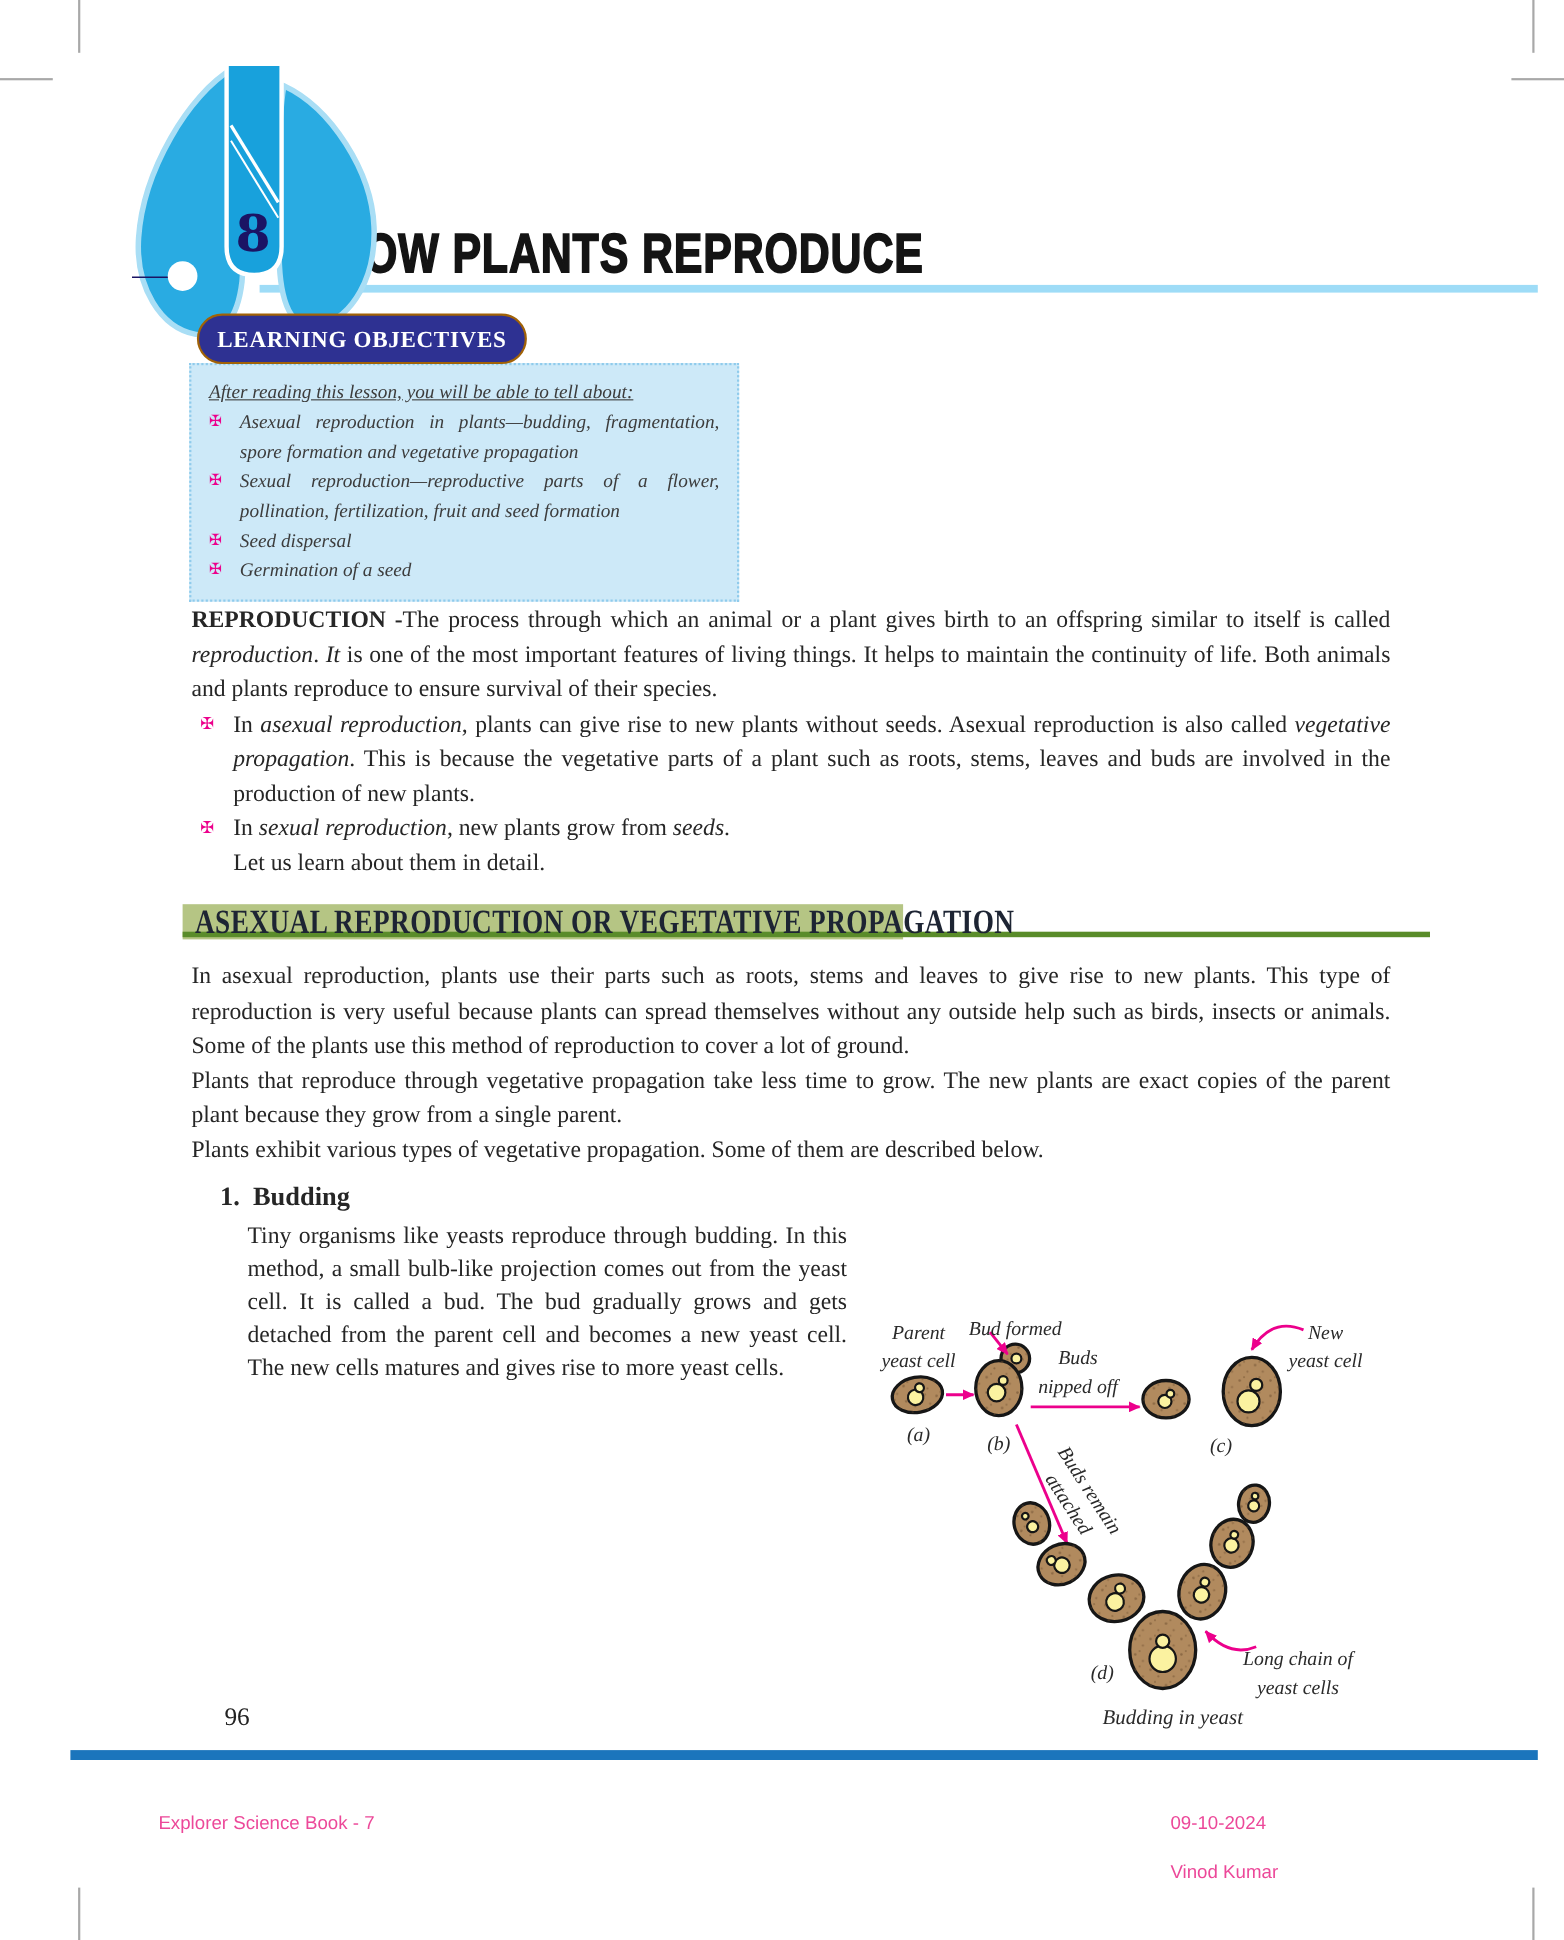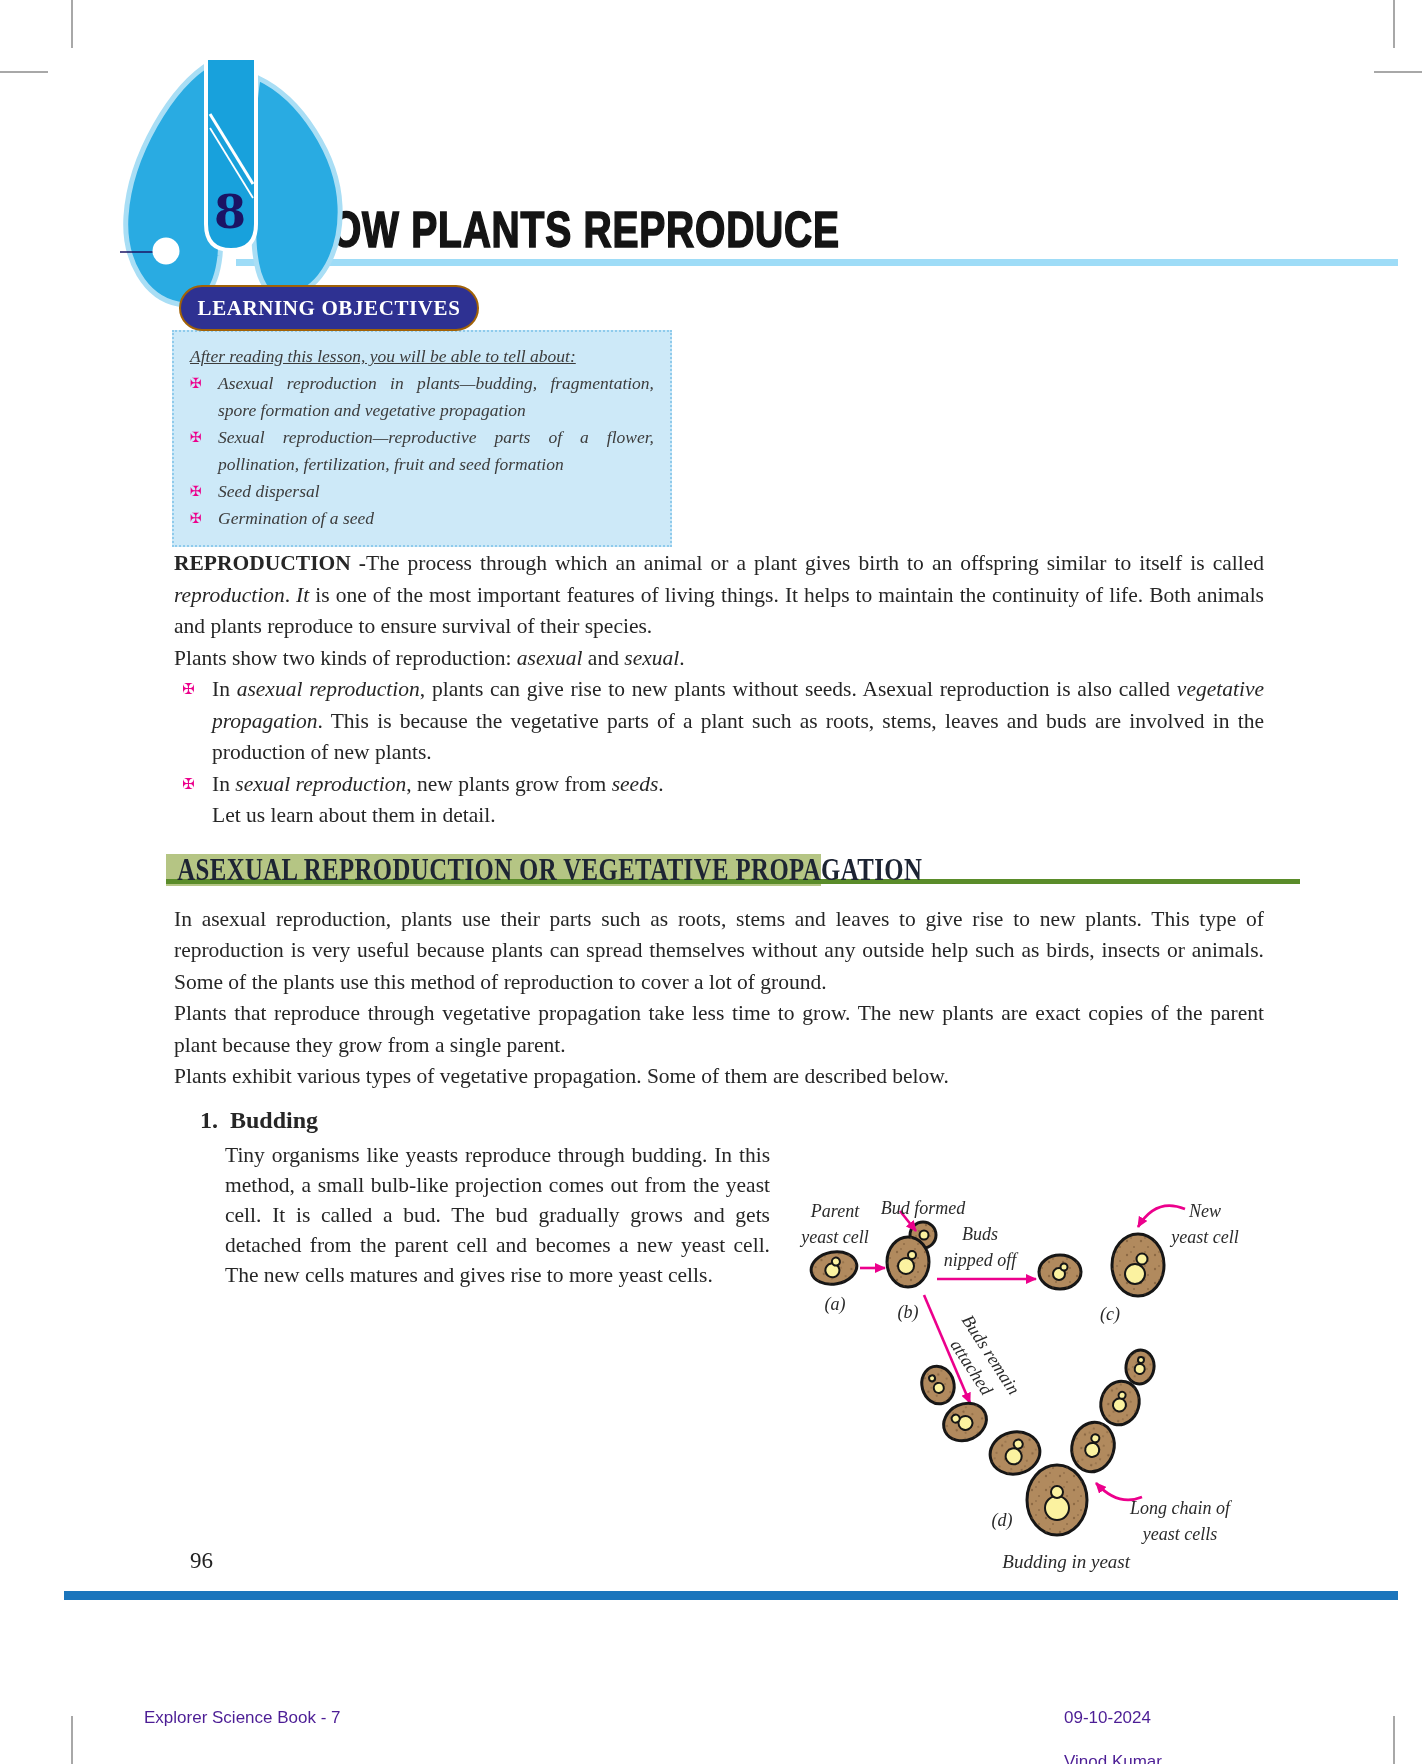--- a/index.html
+++ b/index.html
@@ -41,23 +41,23 @@
   .p-first{margin-top:18px !important;}
   .bud-head{display:flex;gap:12px;padding-left:26px;margin-top:12px;font-weight:bold;font-size:24px;line-height:30px;}
   .bud-text{margin:5px 0 0 51px;width:545px;line-height:30px;}
   
   .diagram{position:absolute;left:690px;top:1195px;width:600px;height:405px;z-index:2;}
   .diagram svg{position:absolute;left:0;top:0;}
   .dlabel{position:absolute;font-style:italic;font-size:18px;line-height:26px;color:#2a2a2a;text-align:center;}
   .dlabel.rot{transform:rotate(57deg);transform-origin:0 0;line-height:23px;}
   .dcaption{position:absolute;font-style:italic;font-size:19px;color:#2a2a2a;text-align:right;}
   
-  .pageno{position:absolute;left:190px;top:1548px;font-size:23px;color:#222;}
+  .pageno{position:absolute;left:204px;top:1548px;font-size:23px;color:#222;}
   .bottom-bar{position:absolute;left:64px;top:1591px;width:1334px;height:9px;background:#1b75bc;}
-  .footer{position:absolute;top:1708px;font-family:"Liberation Sans",sans-serif;font-size:17px;color:#4c1d95;}
+  .footer{position:absolute;top:1648px;font-family:"Liberation Sans",sans-serif;font-size:17px;color:#ec4899;}
   .footer.left{left:144px;}
   .footer.right{left:1064px;display:flex;gap:24px;flex-direction:column;}
   .b{font-weight:bold;} .i{font-style:italic;}
 </style>
 </head>
 <body>
 
 <div class="page">
 
   <div class="crop" style="left:71px;top:0;width:2px;height:48px;"></div>
@@ -99,21 +99,20 @@
       <div class="obj-text">Seed dispersal</div>
     </div>
     <div class="obj-row">
       <span class="obj-bullet">✠</span>
       <div class="obj-text">Germination of a seed</div>
     </div>
   </div>
 
   <div class="main">
     <p><span class="b">REPRODUCTION -</span><span>The process through which an animal or a plant gives birth to an offspring similar to itself is called </span><span class="i">reproduction</span><span>. </span><span class="i">It</span><span> is one of the most important features of living things. It helps to maintain the continuity of life. Both animals and plants reproduce to ensure survival of their species.</span></p>
-    <p><span>Plants show two kinds of reproduction: </span><span class="i">asexual</span><span> and </span><span class="i">sexual</span><span>.</span></p>
     <div class="brow">
       <span class="bullet">✠</span>
       <div class="btext"><span>In </span><span class="i">asexual reproduction</span><span>, plants can give rise to new plants without seeds. Asexual reproduction is also called </span><span class="i">vegetative propagation</span><span>. This is because the vegetative parts of a plant such as roots, stems, leaves and buds are involved in the production of new plants.</span></div>
     </div>
     <div class="brow">
       <span class="bullet">✠</span>
       <div class="btext"><span>In </span><span class="i">sexual reproduction</span><span>, new plants grow from </span><span class="i">seeds</span><span>.</span></div>
     </div>
     <p class="closing">Let us learn about them in detail.</p>
 

